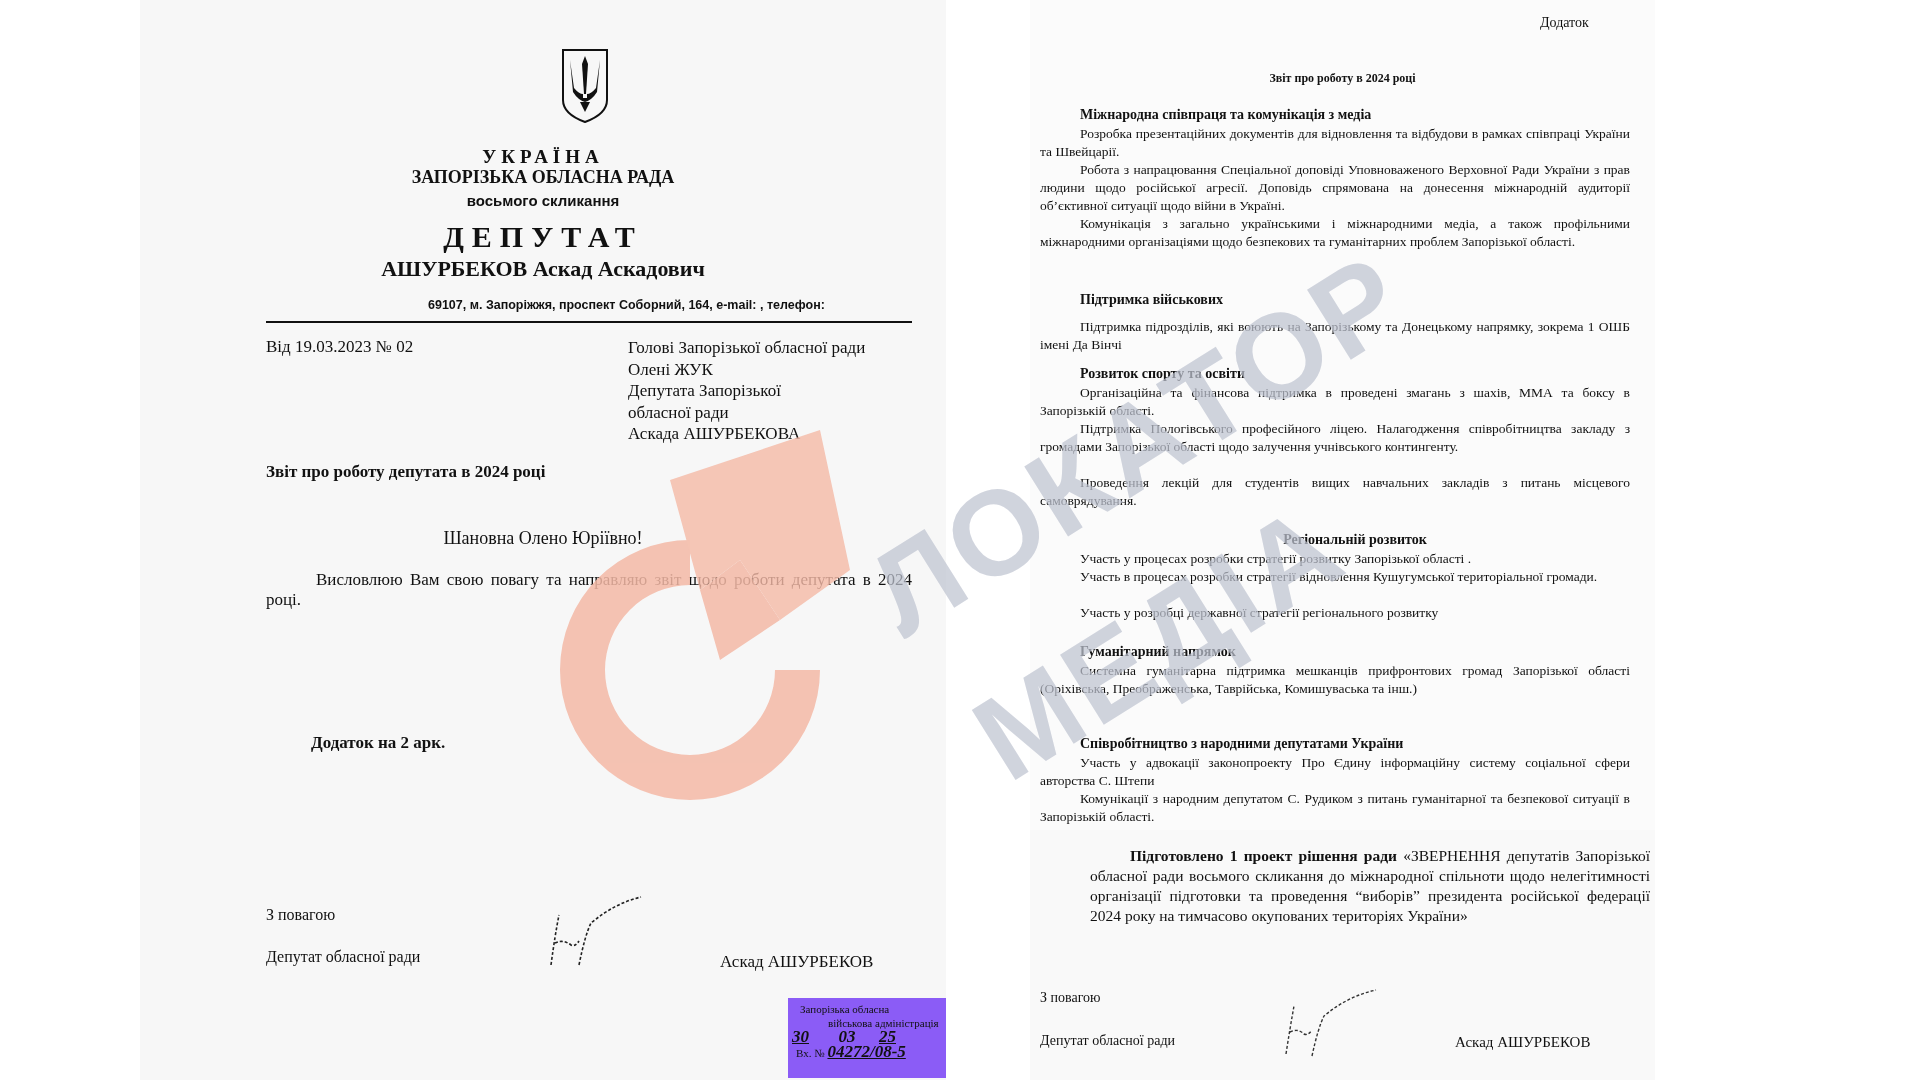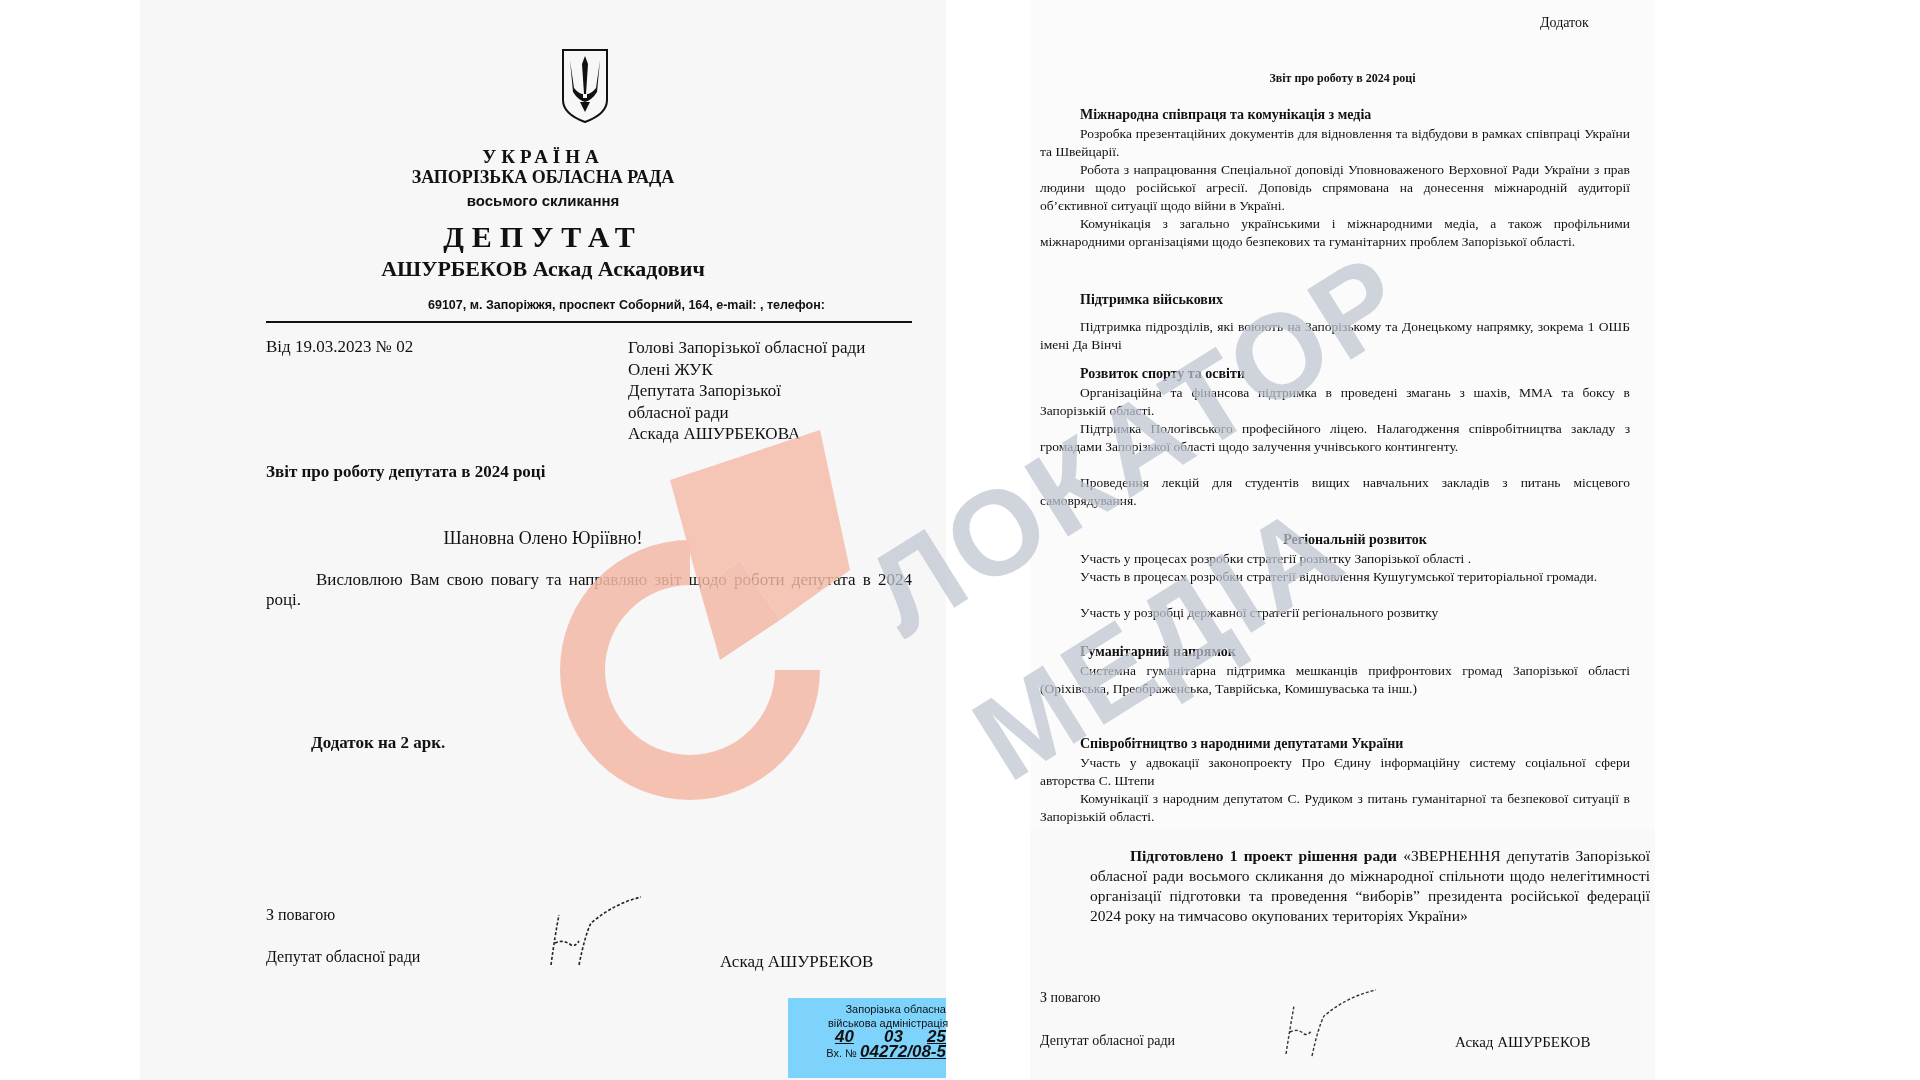--- a/index.html
+++ b/index.html
@@ -24,21 +24,21 @@
   .ref{left:126px;top:337px;font-size:17px;}
   .addressee{left:488px;top:337px;font-size:17px;line-height:21.5px;}
   .subject{left:126px;top:462px;font-size:17px;font-weight:bold;}
   .greeting{left:0;width:806px;top:528px;font-size:18px;}
   .body1{left:126px;top:570px;width:646px;font-size:17px;line-height:20px;text-align:justify;text-indent:50px;}
   .attach{left:171px;top:717px;font-size:17px;margin-top:16px;}
   .regards{left:126px;top:906px;font-size:16px;}
   .signrole{left:126px;top:948px;font-size:16px;}
   .signname{left:580px;top:952px;font-size:17px;}
   .sig{position:absolute;}
-  .stamp{left:648px;top:998px;width:158px;height:80px;background:#7dd3fc;font-family:Liberation Sans, sans-serif;font-size:11px;line-height:14px;text-align:right;}
+  .stamp{left:648px;top:998px;width:158px;height:80px;background:#8b5cf6;font-family:Liberation Serif, serif;font-size:11px;line-height:14px;}
   .stamp div{white-space:nowrap;padding-left:8px;}
   .stamp .num{font-style:italic;font-size:17px;text-decoration:underline;font-weight:bold;}
 
   
   .r-annex{left:510px;top:15px;font-size:14px;}
   .r-title{left:0;width:625px;top:71px;font-size:12px;font-weight:bold;}
   .r-sec{position:absolute;left:50px;width:550px;font-size:14px;font-weight:bold;}
   .r-par{position:absolute;left:10px;width:590px;font-size:13.5px;line-height:18px;text-align:justify;text-indent:40px;}
   .r-final{position:absolute;left:60px;width:560px;font-size:15.5px;line-height:20px;text-align:justify;text-indent:40px;}
   .r-regards{left:10px;top:990px;font-size:14px;}
@@ -88,21 +88,21 @@
   <div class="abs signrole">Депутат обласної ради</div>
   <svg class="sig" style="left:405px;top:895px;width:100px;height:75px;" viewBox="0 0 100 75">
     <path d="M6 70 Q10 40 14 20 M10 48 Q18 44 26 50 Q30 52 34 46 M34 70 Q40 40 46 28 Q70 8 96 2" fill="none" stroke="#222" stroke-width="1.6" stroke-dasharray="3 2"></path>
   </svg>
   <div class="abs signname">Аскад АШУРБЕКОВ</div>
 
   <div class="abs stamp">
     <div style="padding-left:12px;margin-top:4px;">Запорізька обласна</div>
     <div style="padding-left:40px;">військова адміністрація</div>
     <div style="padding-left:4px;">
-      <span class="num">40</span>
+      <span class="num">30</span>
       <span style="display:inline-block;width:24px;"></span>
       <span class="num" style="text-decoration:none">03</span>
       <span style="display:inline-block;width:18px;"></span>
       <span class="num">25</span>
     </div>
     <div>
       <span>Вх. №</span>
       <span class="num">04272/08-5</span>
     </div>
   </div>

